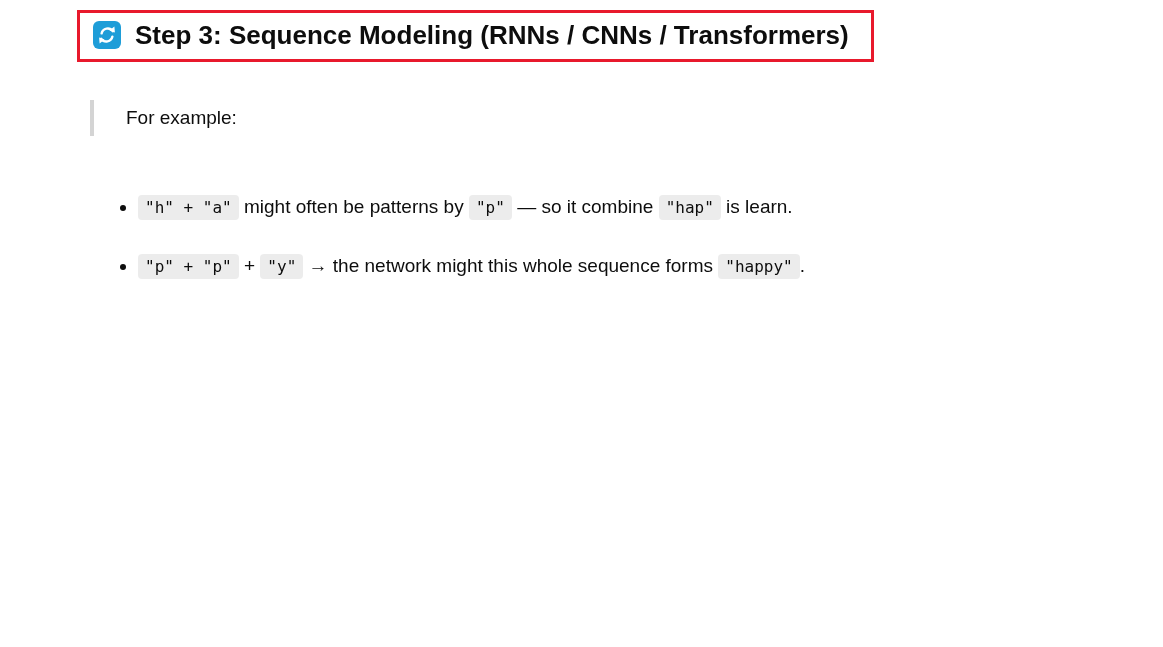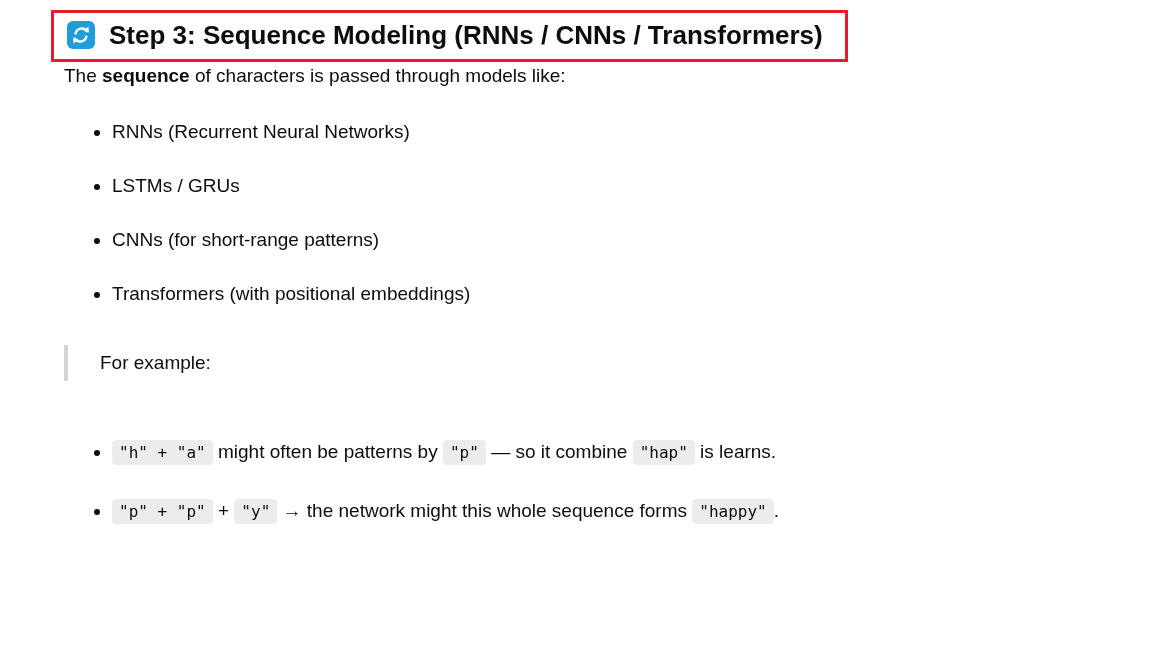--- a/index.html
+++ b/index.html
@@ -7,21 +7,21 @@
     margin: 0;
     padding: 0;
     background: #ffffff;
     width: 1163px;
     height: 647px;
     overflow: hidden;
     font-family: "Liberation Sans", "DejaVu Sans", sans-serif;
     color: #0d0d0d;
   }
   .page {
-    padding: 10px 40px 0 64px;
+    padding: 10px 40px 0 90px;
     width: 1040px;
   }
   
   .annotation-box {
     display: inline-block;
     border: 3px solid #e8192c;
     margin-left: -13px;
     padding: 7px 22px 9px 13px;
   }
   h2.section-heading {
@@ -97,32 +97,25 @@
           <g fill="#ffffff">
             <path d="M21.4 5.6 L21.9 11.4 16.4 9.6 Z"></path>
             <path d="M6.6 22.4 L6.1 16.6 11.6 18.4 Z"></path>
           </g>
         </svg>
       </span>
       <span>Step 3: Sequence Modeling (RNNs / CNNs / Transformers)</span>
     </h2>
   </div>
 
-  <p class="para intro-para"><span>The </span><strong>sequence</strong><span> of characters is passed through models like:</span></p>
 
-  <ul class="doc-list model-list">
-    <li>RNNs (Recurrent Neural Networks)</li>
-    <li>LSTMs / GRUs</li>
-    <li>CNNs (for short-range patterns)</li>
-    <li>Transformers (with positional embeddings)</li>
-  </ul>
 
 
   <blockquote class="example-quote">
     <p>For example:</p>
   </blockquote>
 
   <ul class="doc-list example-list">
-    <li><code class="inline-code">"h" + "a"</code><span> might often be patterns by </span><code class="inline-code">"p"</code><span> — so it combine </span><code class="inline-code">"hap"</code><span> is learns.</span></li>
+    <li><code class="inline-code">"h" + "a"</code><span> might often be patterns by </span><code class="inline-code">"p"</code><span> — so it combine </span><code class="inline-code">"hap"</code><span> is learn.</span></li>
     <li><code class="inline-code">"p" + "p"</code><span> + </span><code class="inline-code">"y"</code><span> → the network might this whole sequence forms </span><code class="inline-code">"happy"</code><span>.</span></li>
   </ul>
 
 </div>
 
 </body></html>

